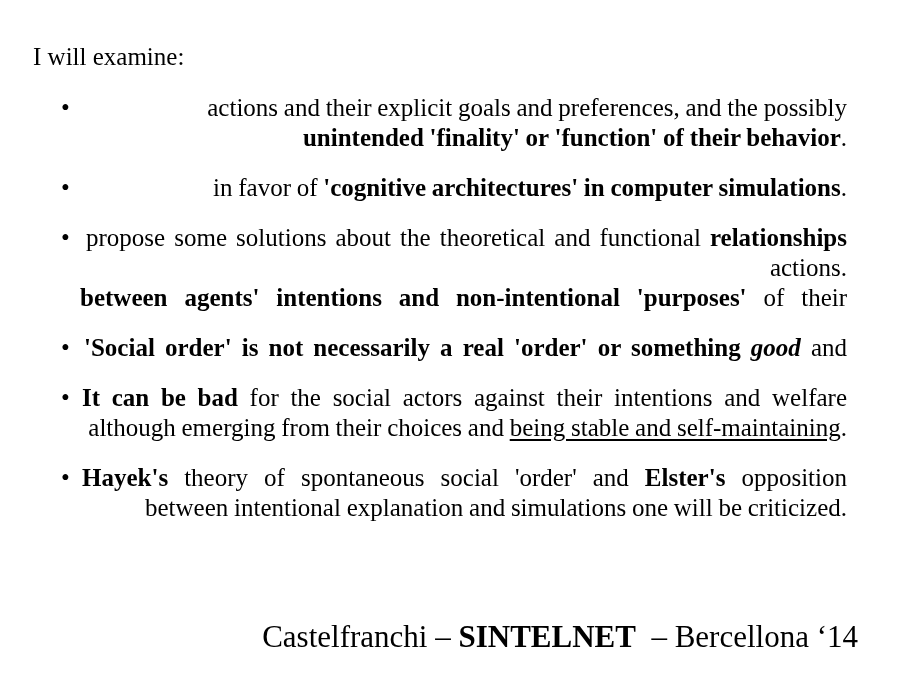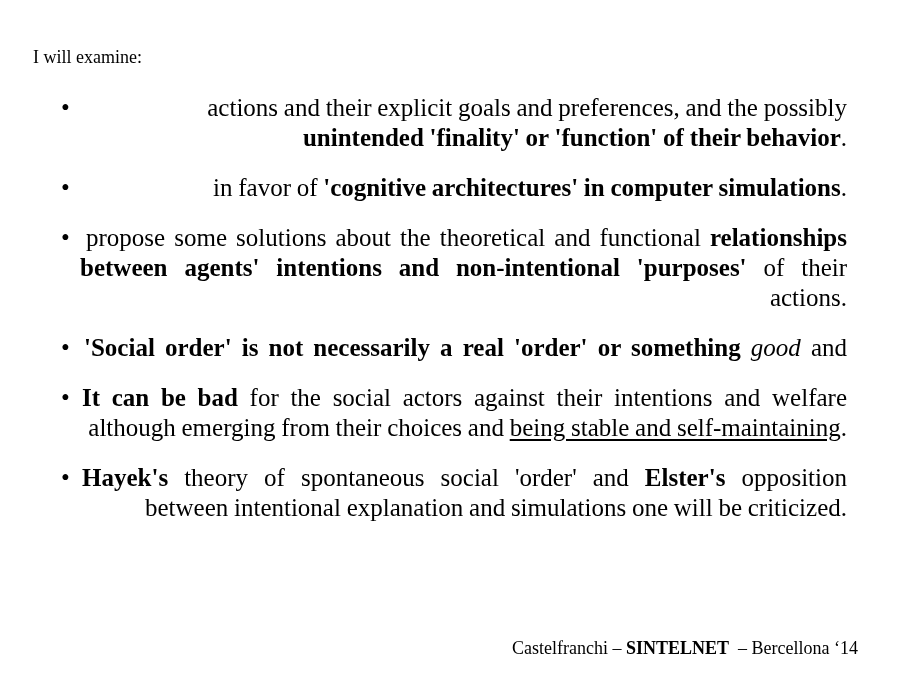--- a/index.html
+++ b/index.html
@@ -13,21 +13,21 @@
     height: 675px;
     background: #ffffff;
     color: #000000;
     font-family: "Liberation Serif", "DejaVu Serif", serif;
     overflow: hidden;
   }
   .intro {
     position: absolute;
     left: 33px;
     top: 42px;
-    font-size: 18px;
+    font-size: 25px;
     line-height: 30px;
   }
   .bullet-list {
     position: absolute;
     left: 80px;
     top: 93px;
     width: 767px;
     font-size: 25px;
     line-height: 30px;
   }
@@ -48,27 +48,27 @@
   }
   .align-left   { text-align: right; }
   .align-center { text-align: right; }
   .align-justify {
     text-align: justify;
     text-align-last: justify;
     -moz-text-align-last: justify;
   }
   .s-r  { font-weight: normal; }
   .s-b  { font-weight: 700; }
-  .s-bi { font-weight: 400; font-style: italic; }
+  .s-bi { font-weight: 700; font-style: italic; }
   .s-u  { text-decoration: underline; text-underline-offset: 3px; }
   .footer {
     position: absolute;
     right: 42px;
-    bottom: 12px;
-    font-size: 18px;
+    bottom: 23px;
+    font-size: 31px;
     line-height: 30px;
     white-space: pre-wrap;
   }
 </style>
 </head>
 <body>
 
 <div class="slide">
 
   <div class="intro">I will examine:</div>
@@ -84,22 +84,22 @@
       <div class="bullet-item">
         <span class="bullet-dot">•</span>
         <div class="bullet-text">
           <div class="line align-left" style="text-indent: 6px;"><span class="s-r">in favor of </span><span class="s-b">'cognitive architectures' in computer simulations</span><span class="s-r">.</span></div>
         </div>
       </div>
       <div class="bullet-item">
         <span class="bullet-dot">•</span>
         <div class="bullet-text">
           <div class="line align-justify" style="text-indent: 6px;"><span class="s-r">propose some solutions about the theoretical and functional </span><span class="s-b">relationships</span></div>
+          <div class="line align-left"><span class="s-r">actions.</span></div>
           <div class="line align-justify"><span class="s-b">between agents' intentions and non-intentional 'purposes'</span><span class="s-r"> of their</span></div>
-          <div class="line align-left"><span class="s-r">actions.</span></div>
         </div>
       </div>
       <div class="bullet-item">
         <span class="bullet-dot">•</span>
         <div class="bullet-text">
           <div class="line align-justify" style="text-indent: 4px;"><span class="s-b">'Social order' is not necessarily a real 'order' or something </span><span class="s-bi">good</span><span class="s-r"> and</span></div>
         </div>
       </div>
       <div class="bullet-item">
         <span class="bullet-dot">•</span>

